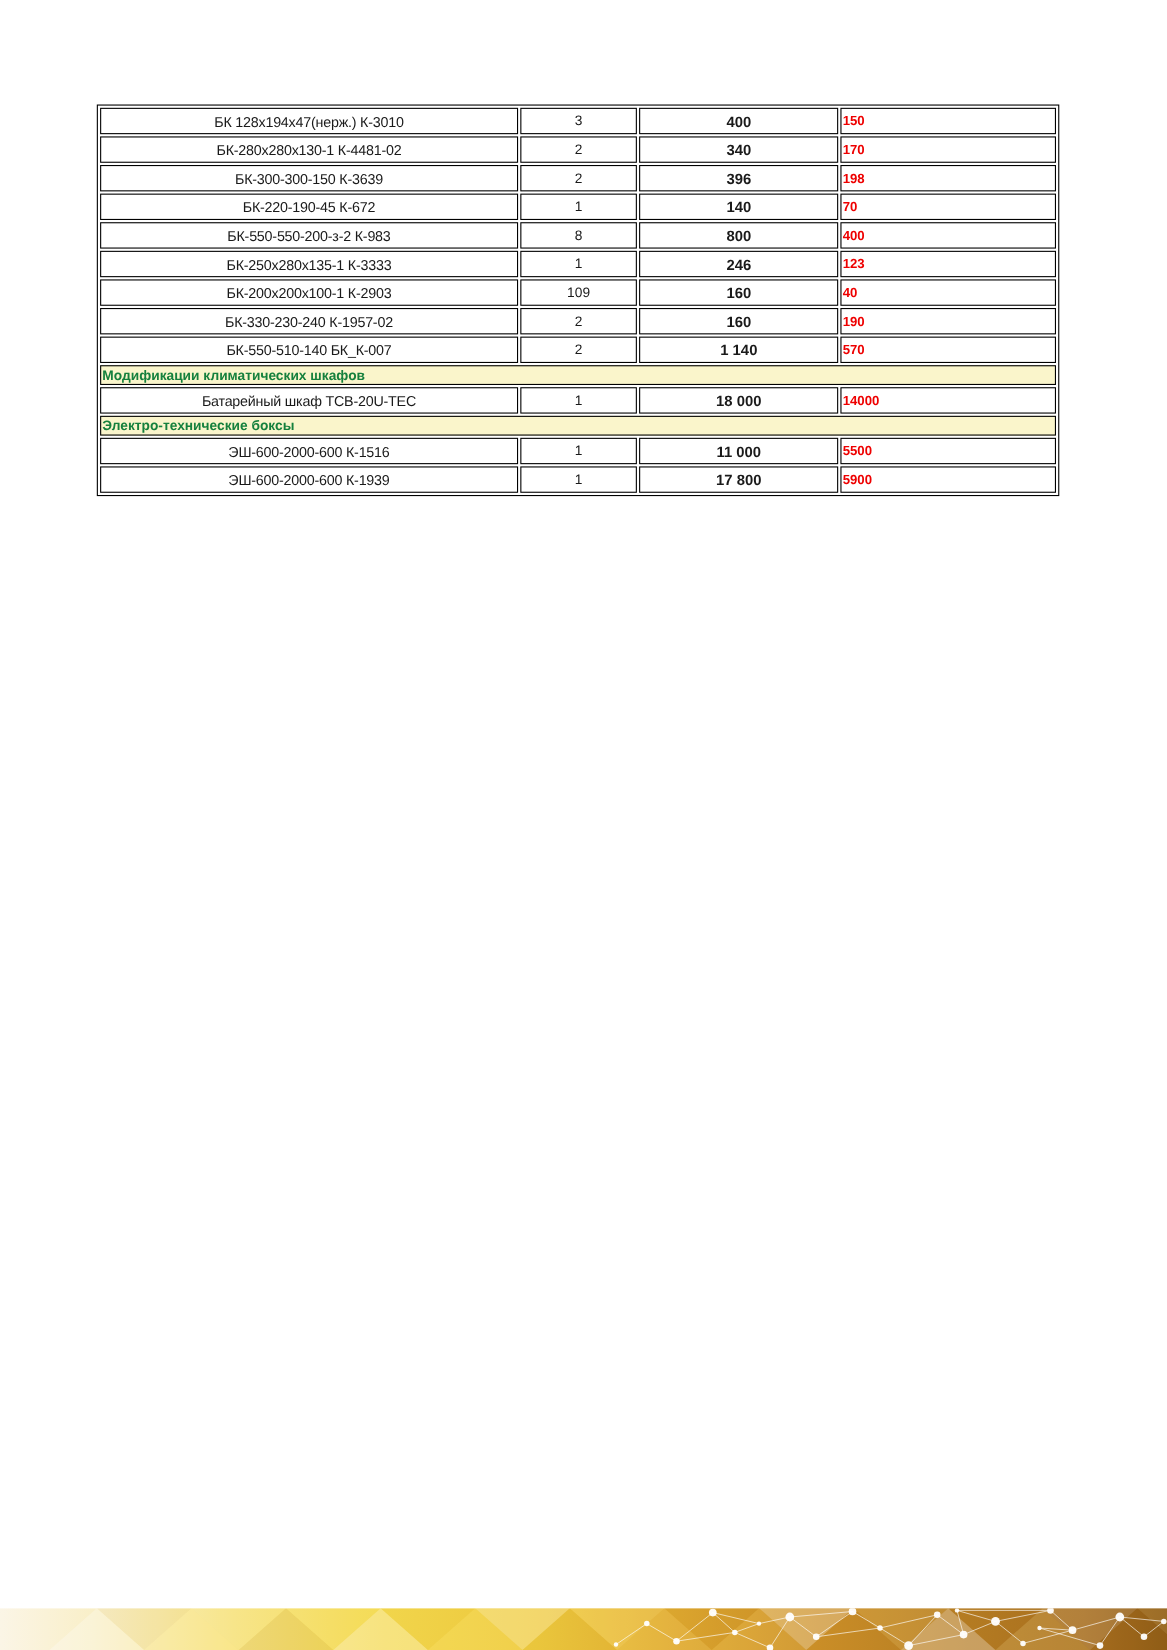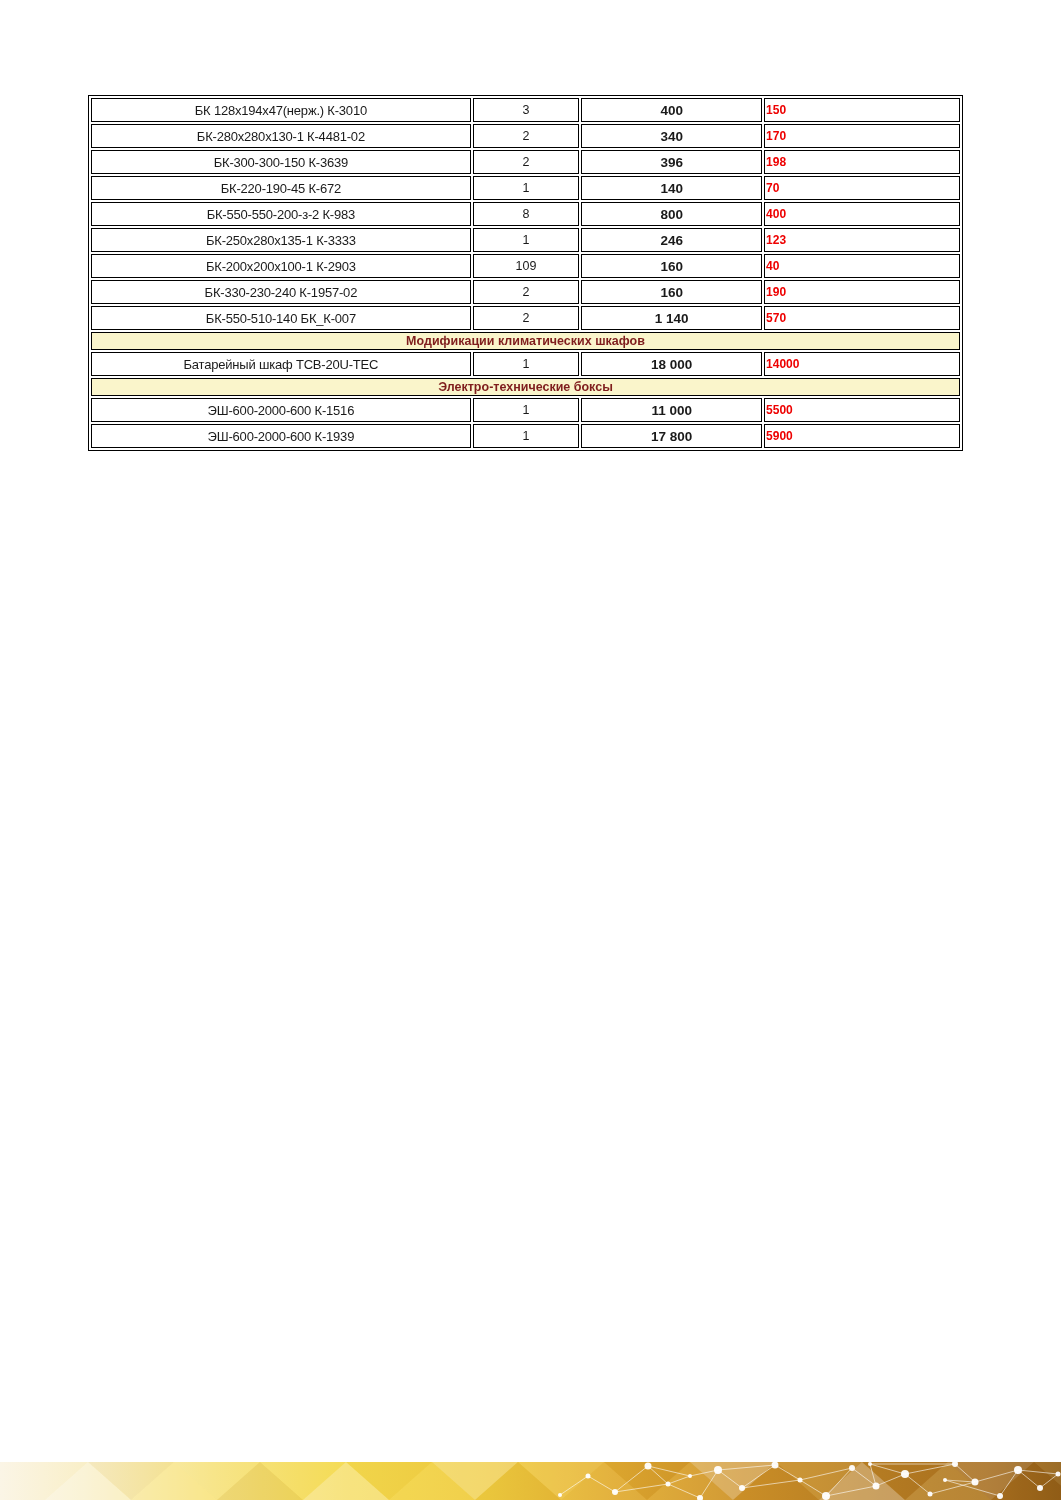--- a/index.html
+++ b/index.html
@@ -48,25 +48,24 @@
     font-weight:bold;
   }
   td.discount{
     text-align:left;
     font-size:12px;
     font-weight:bold;
     color:var(--discount-color);
   }
   tr.section-row td{
     background:var(--section-bg);
-    text-align:center;
     font-weight:bold;
     font-size:12.5px;
     height:13px;
-    color:#7f1d1d;
+    color:#15803d;
   }
   .footer-band{
     position:absolute;
     left:0;top:1462px;
     width:1061px;height:38px;
   }
   .footer-band svg{display:block;}
 </style>
 </head>
 <body>

